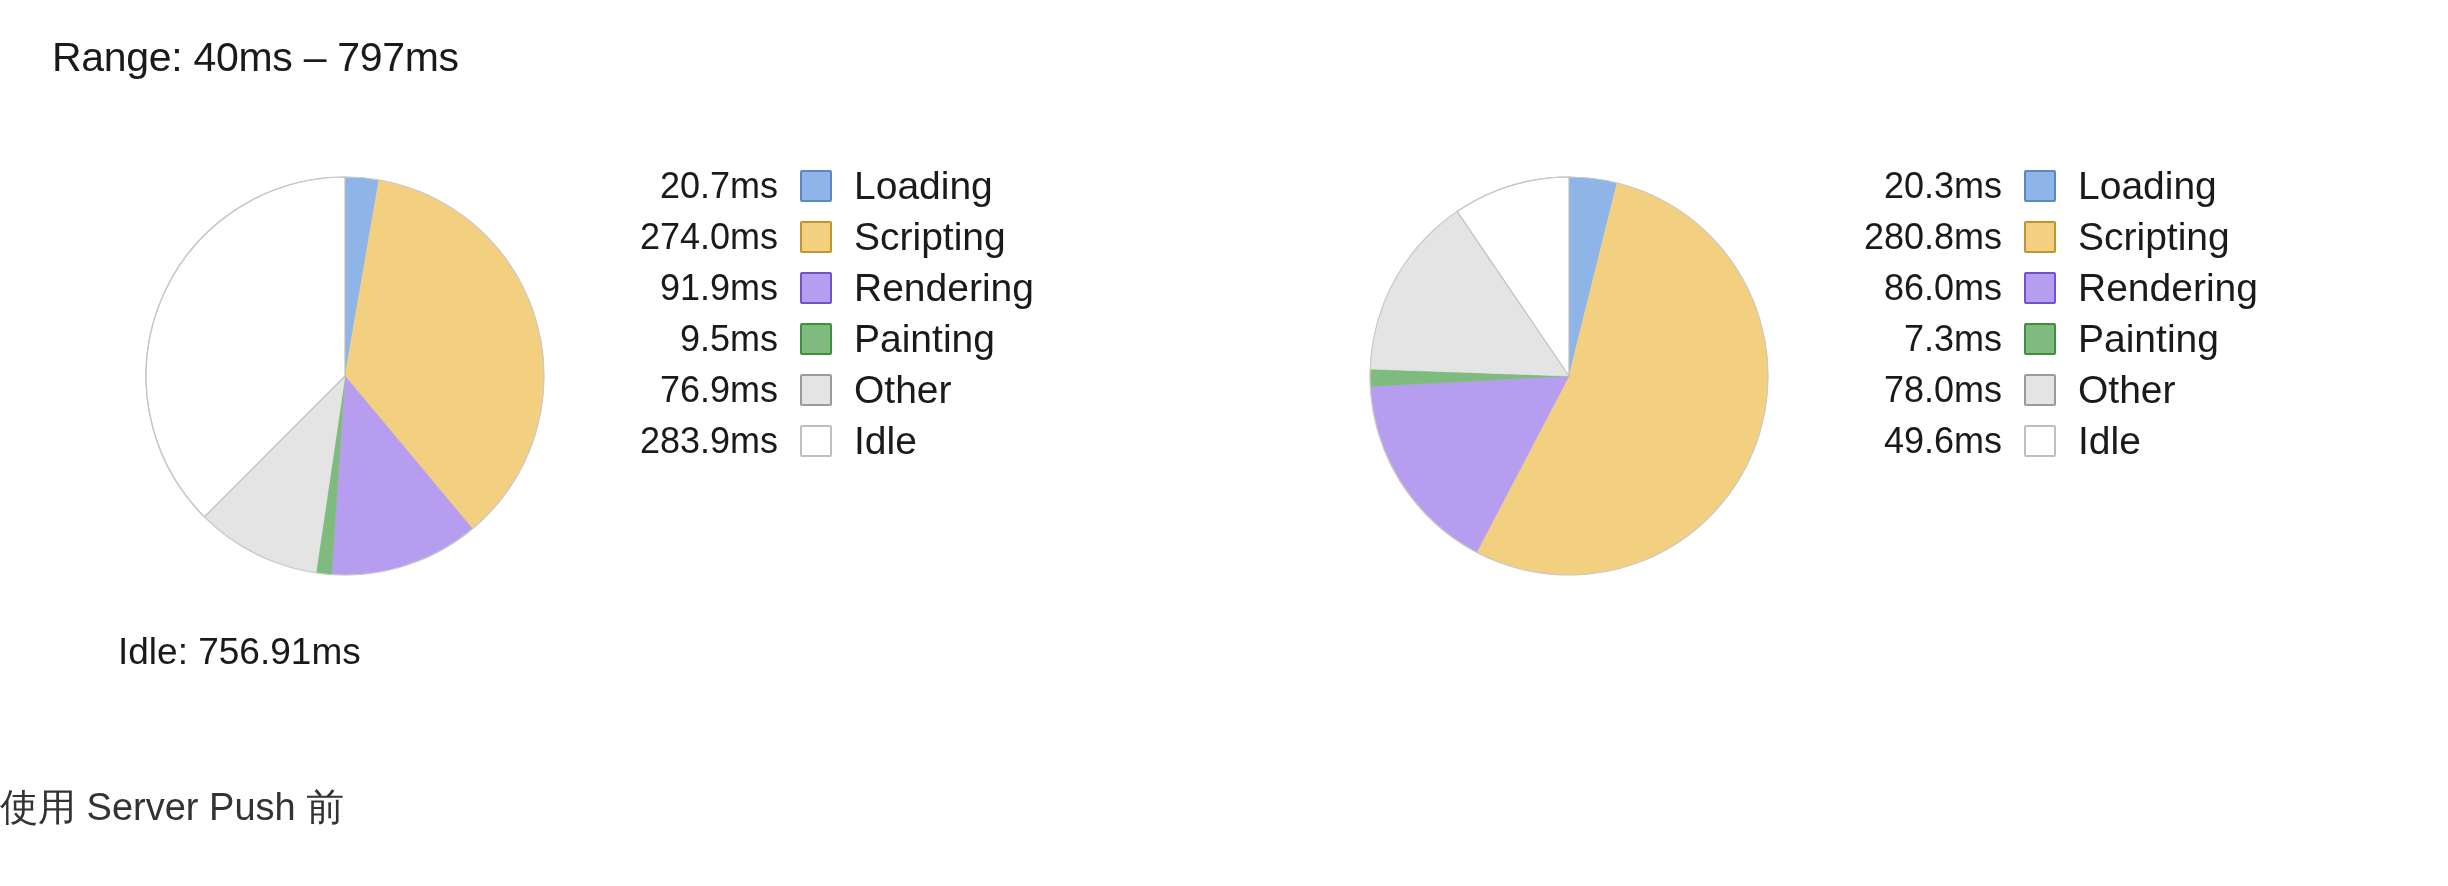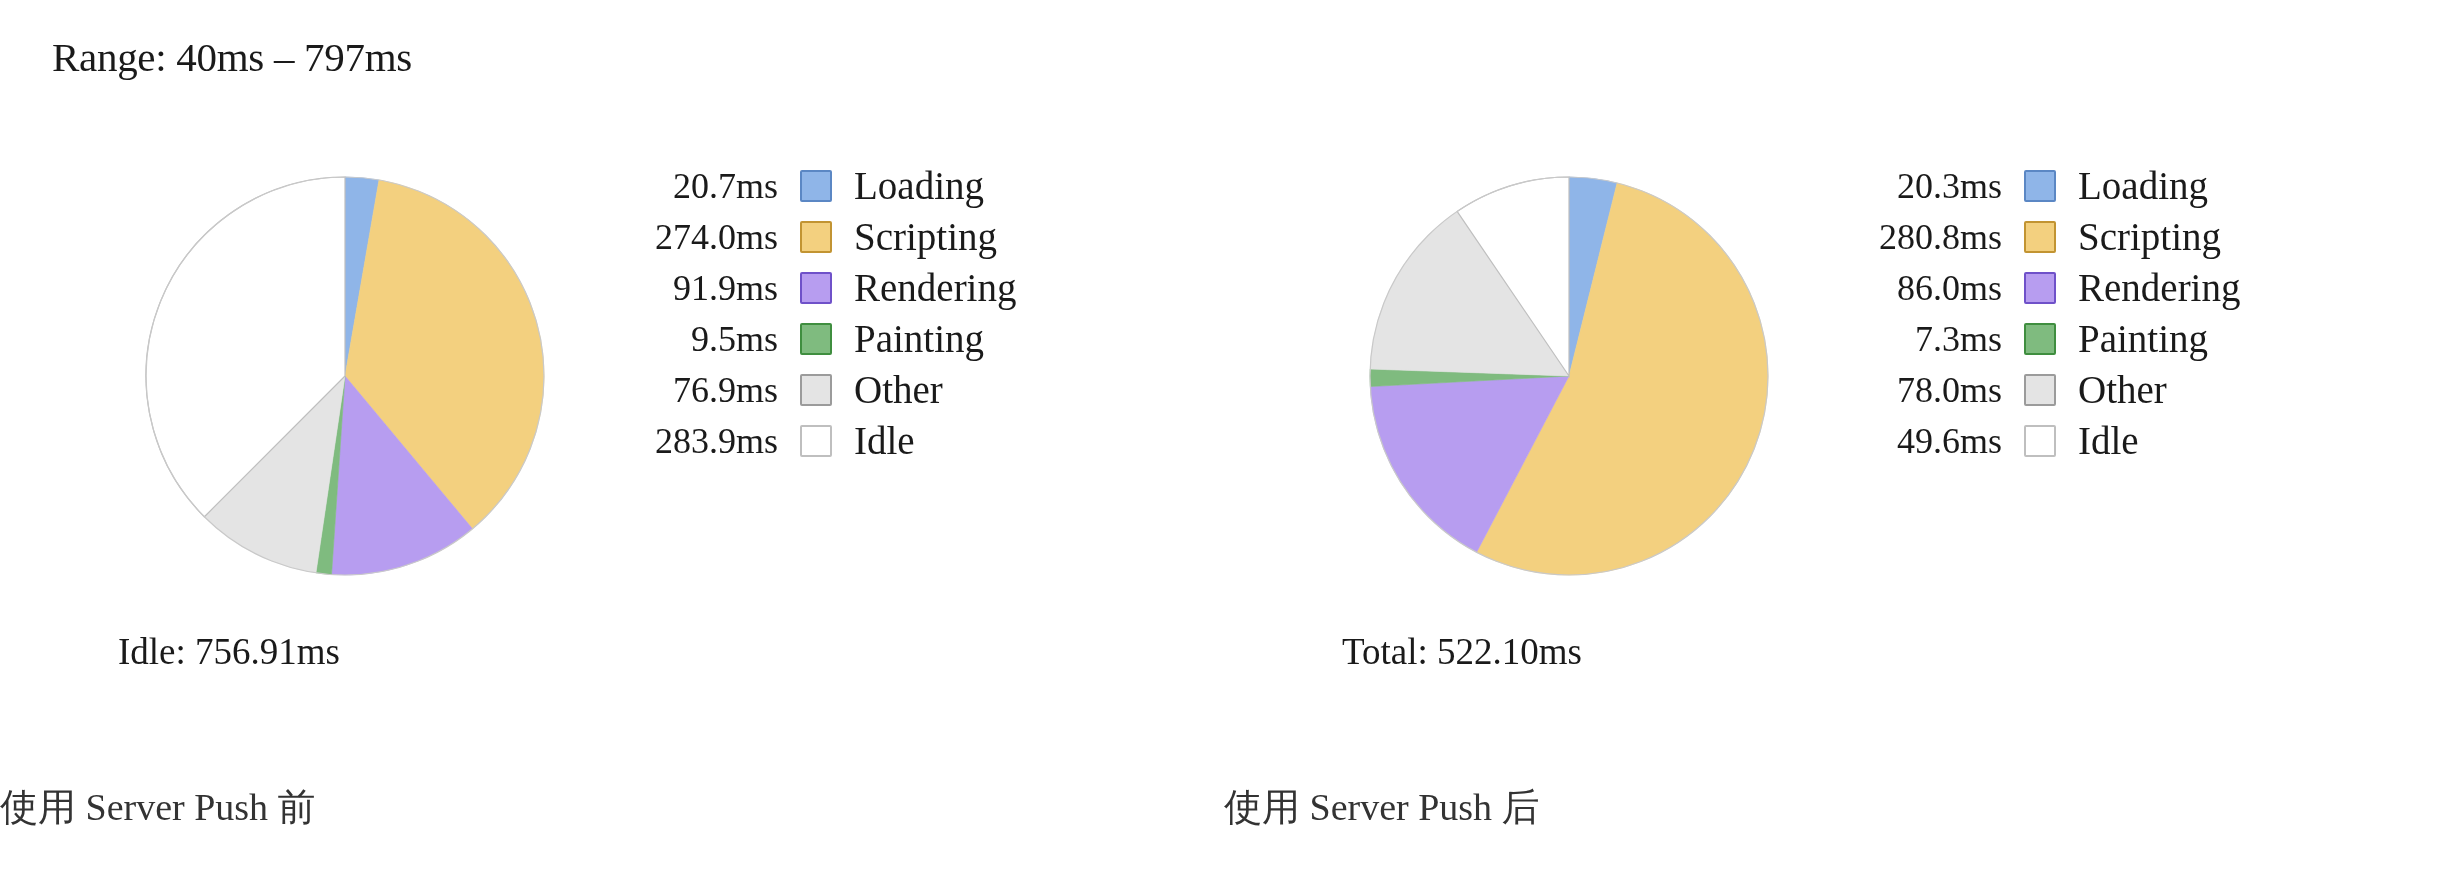--- a/index.html
+++ b/index.html
@@ -17,21 +17,20 @@
   .stage {
     position: relative;
     width: 2448px;
     height: 886px;
   }
   .panel {
     position: absolute;
     top: 0;
     width: 1224px;
     height: 762px;
-    font-family: Liberation Serif, serif;
   }
   .panel-left  { left: 0; }
   .panel-right { left: 1224px; }
 
   .range-label {
     position: absolute;
     top: 33px;
     left: 52px;
     font-size: 41px;
     line-height: 48px;
@@ -229,18 +228,16 @@
             <div class="legend-name">Other</div>
           </div>
           <div class="legend-row">
             <div class="legend-value">49.6ms</div>
             <div class="legend-swatch" style="background: rgb(255, 255, 255); border-color: rgb(191, 191, 191);"></div>
             <div class="legend-name">Idle</div>
           </div>
         </div>
     </div>
 
-    <div class="total-label">Total: 522.10ms</div>
-
-    <div class="caption">使用 Server Push 后</div>
+
   </div>
 
 </div>
 
 </body></html>

